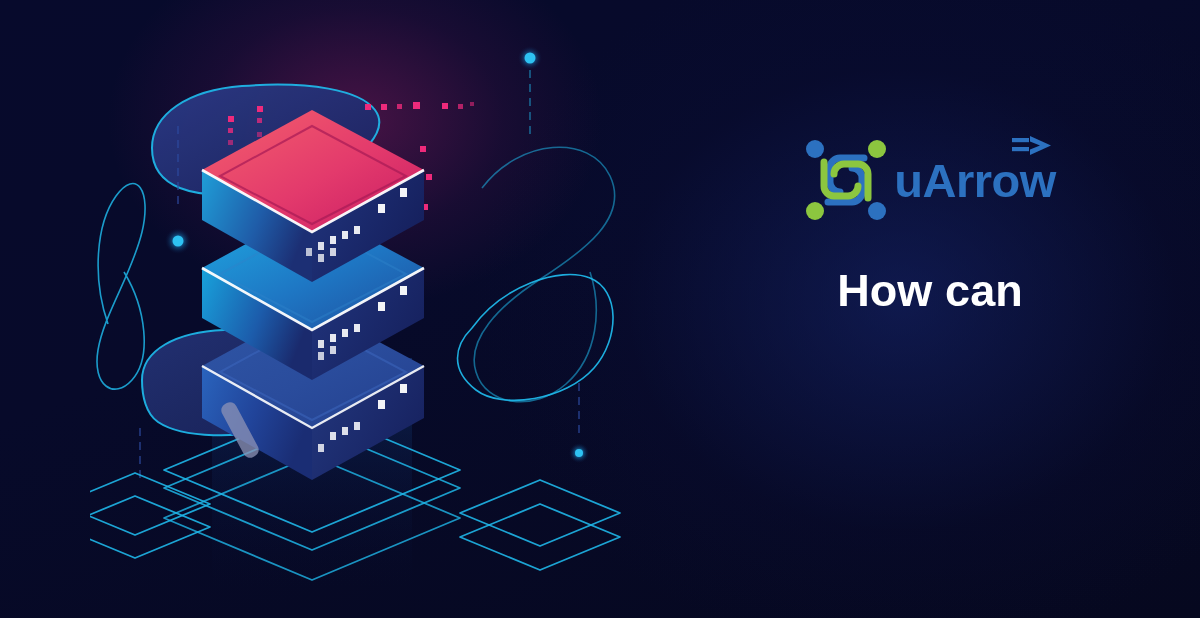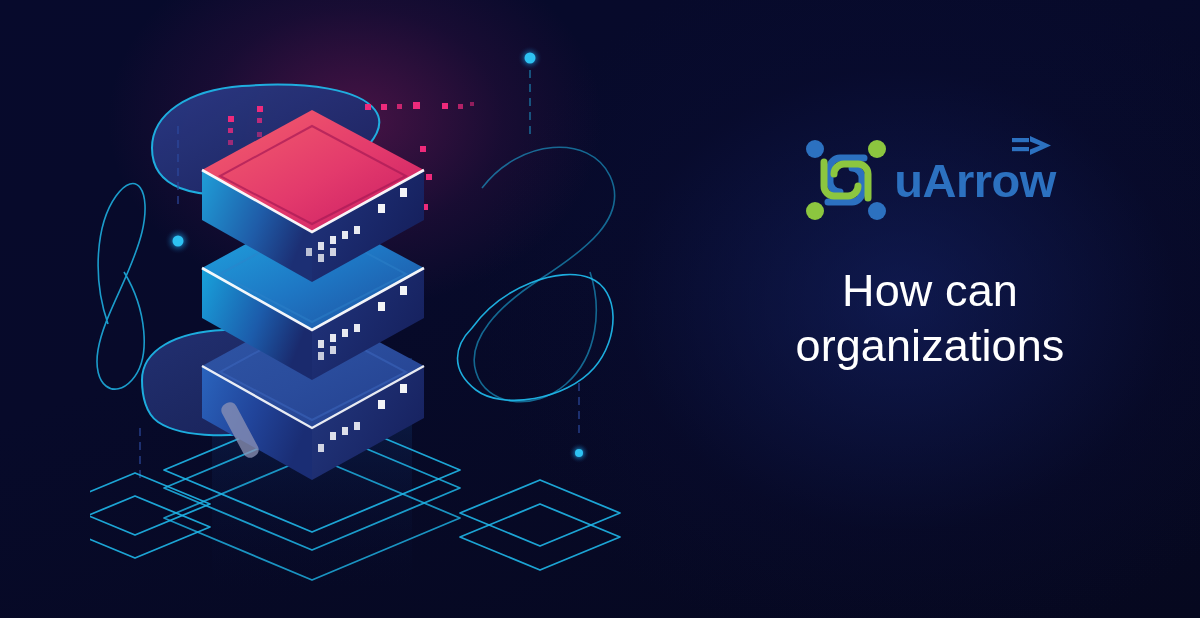--- a/index.html
+++ b/index.html
@@ -74,21 +74,21 @@
     height: 24px;
   }
 
   .headline {
     margin-top: 42px;
     width: 500px;
     text-align: center;
     color: #ffffff;
     font-size: 45px;
     line-height: 1.22;
-    font-weight: normal;
+    font-weight: bold;
     letter-spacing: 0.1px;
   }
   .headline .hl-line { display: block; }
 </style>
 </head>
 <body>
 
 <div class="banner">
 
   <div class="illustration">
@@ -338,17 +338,16 @@
         <svg class="brand-arrow" viewBox="0 0 42 24">
           <rect x="1" y="4" width="17" height="4.2" fill="#2c71c0"></rect>
           <rect x="1" y="13" width="17" height="4.2" fill="#2c71c0"></rect>
           <path d="M 19 2 L 40 11.5 L 19 21 L 19 15.5 L 29 11.5 L 19 7.5 Z" fill="#2c71c0"></path>
         </svg>
       </span>
     </div>
 
     <h1 class="headline">
       <span class="hl-line">How can</span>
-      <span class="hl-line">organizations</span>
     </h1>
 
   </div>
 </div>
 
 </body></html>

